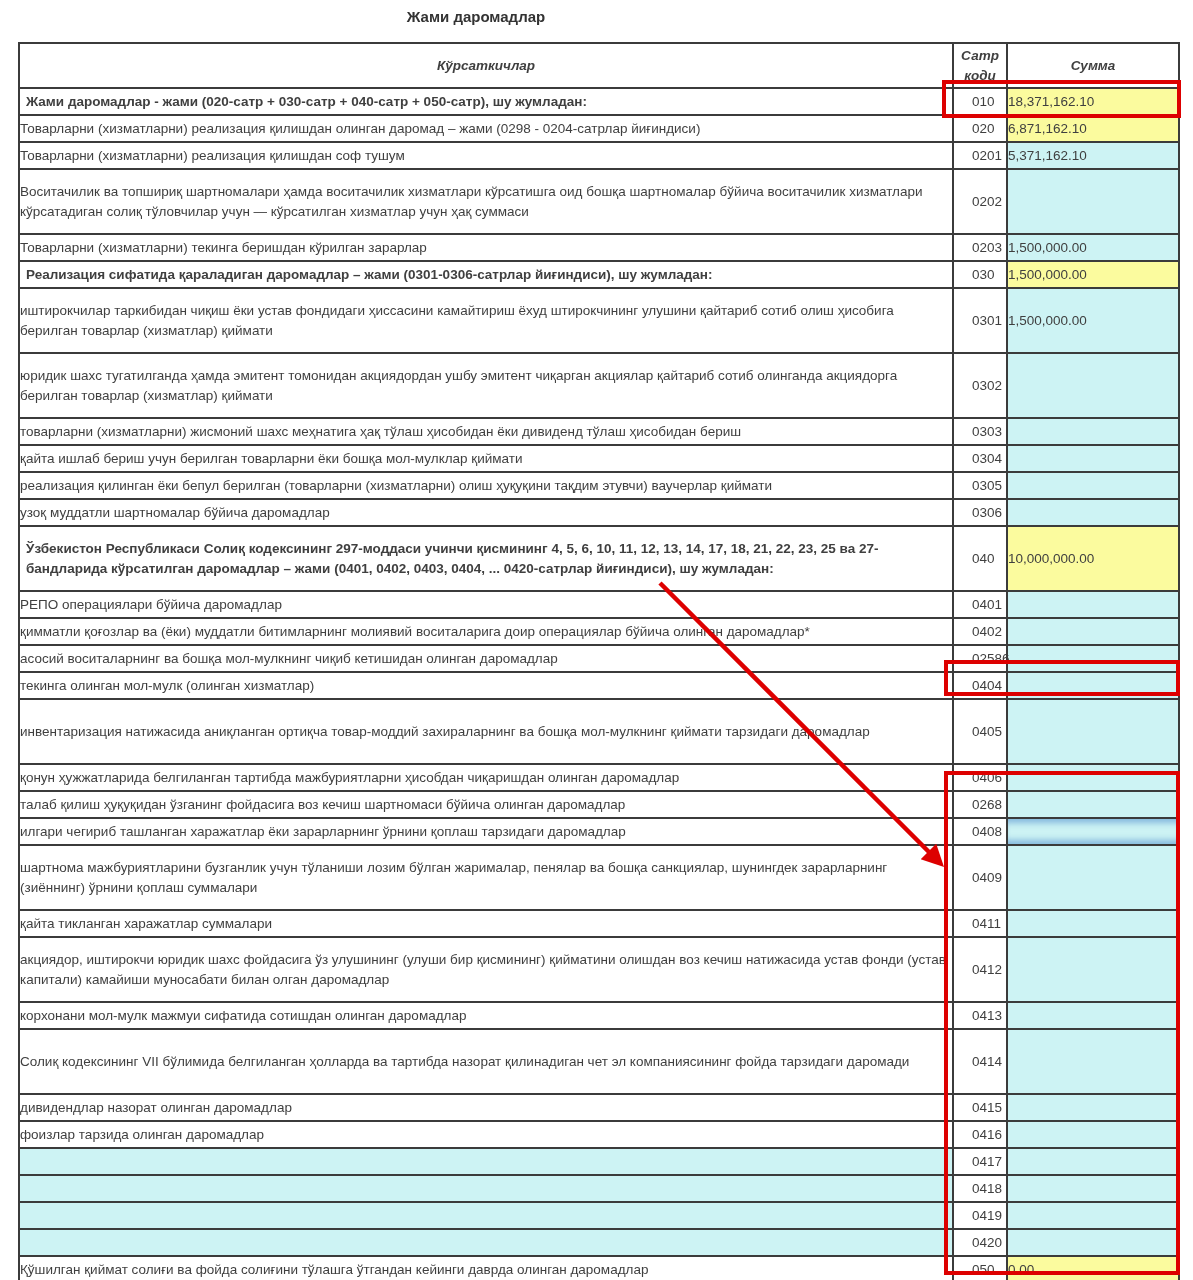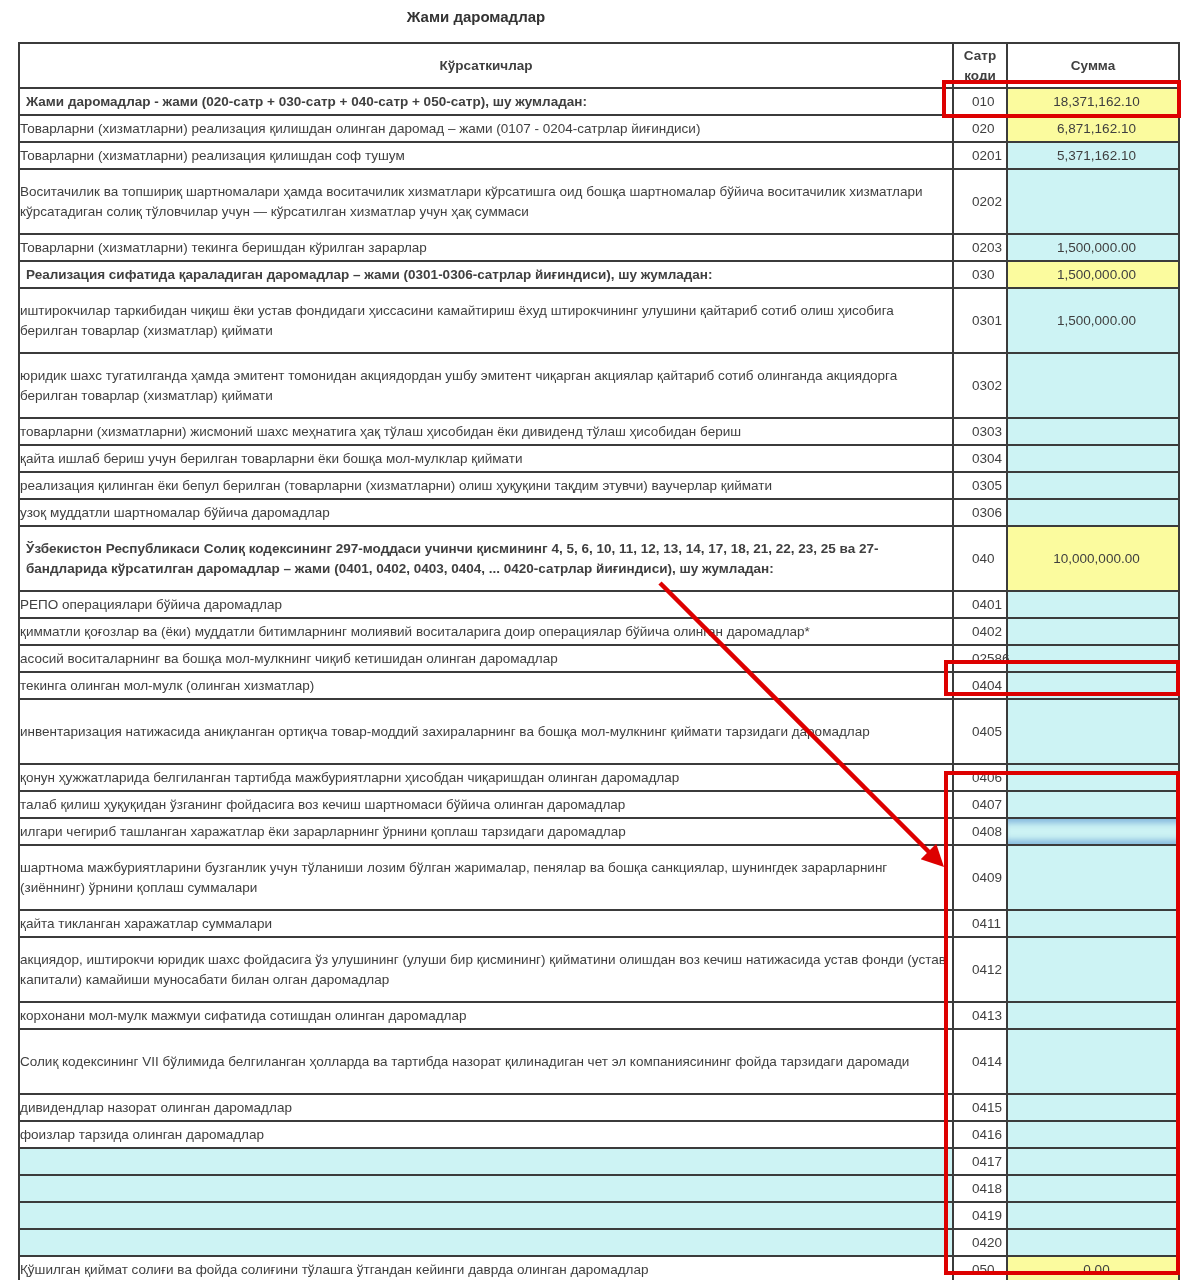--- a/index.html
+++ b/index.html
@@ -21,28 +21,28 @@
   table.form{
     position:absolute;left:18px;top:42px;width:1160px;
     border-collapse:collapse;table-layout:fixed;
   }
   table.form th, table.form td{
     border:2px solid var(--border);
     font-size:13.5px;line-height:1.45;color:var(--text);
     vertical-align:middle;box-sizing:border-box;
   }
   th{font-weight:bold;text-align:center;padding:2px;background:#ffffff;}
-  tr.hdr{height:43px;}
+  tr.hdr{height:43px;font-style:italic;}
   tr.h1{height:27px;}
   tr.h2{height:65px;}
   td.label{padding:2px 6px 2px 0;background:#ffffff;text-align:left;}
   td.label.bold{font-weight:bold;padding-left:6px;}
   td.code{text-align:center;padding:0 18px;background:#ffffff;white-space:nowrap;}
   td.amount{
-    text-align:center;padding:0 1px 0 8px;white-space:nowrap;overflow:hidden;
+    text-align:left;padding:0 1px 0 0;white-space:nowrap;overflow:hidden;
   }
   td.amount.fill-yellow{background:var(--yellow);}
   td.amount.fill-cyan{background:var(--cyan);}
   td.amount.focused{
     box-shadow: inset 0 9px 6px -5px rgba(110,165,215,0.75),
                 inset 0 -9px 6px -5px rgba(110,165,215,0.75);
   }
   tr.empty td.label{background:var(--cyan);}
   .red-box{
     position:absolute;border:4px solid var(--hl);
@@ -75,21 +75,21 @@
       <th>Сумма</th>
     </tr>
   </thead>
   <tbody id="rows">
       <tr class="h1">
     <td class="label bold">Жами даромадлар - жами (020-сатр + 030-сатр + 040-сатр + 050-сатр), шу жумладан:</td>
     <td class="code">010</td>
     <td class="amount fill-yellow">18,371,162.10</td>
   </tr>
       <tr class="h1">
-    <td class="label">Товарларни (хизматларни) реализация қилишдан олинган даромад – жами (0107 - 0204-сатрлар йиғиндиси)</td>
+    <td class="label">Товарларни (хизматларни) реализация қилишдан олинган даромад – жами (0298 - 0204-сатрлар йиғиндиси)</td>
     <td class="code">020</td>
     <td class="amount fill-yellow">6,871,162.10</td>
   </tr>
       <tr class="h1">
     <td class="label">Товарларни (хизматларни) реализация қилишдан соф тушум</td>
     <td class="code">0201</td>
     <td class="amount fill-cyan">5,371,162.10</td>
   </tr>
       <tr class="h2">
     <td class="label">Воситачилик ва топшириқ шартномалари ҳамда воситачилик хизматлари кўрсатишга оид бошқа шартномалар бўйича воситачилик хизматлари кўрсатадиган солиқ тўловчилар учун — кўрсатилган хизматлар учун ҳақ суммаси</td>
@@ -166,21 +166,21 @@
     <td class="code">0405</td>
     <td class="amount fill-cyan"></td>
   </tr>
       <tr class="h1">
     <td class="label">қонун ҳужжатларида белгиланган тартибда мажбуриятларни ҳисобдан чиқаришдан олинган даромадлар</td>
     <td class="code">0406</td>
     <td class="amount fill-cyan"></td>
   </tr>
       <tr class="h1">
     <td class="label">талаб қилиш ҳуқуқидан ўзганинг фойдасига воз кечиш шартномаси бўйича олинган даромадлар</td>
-    <td class="code">0407</td>
+    <td class="code">0268</td>
     <td class="amount fill-cyan"></td>
   </tr>
       <tr class="h1">
     <td class="label">илгари чегириб ташланган харажатлар ёки зарарларнинг ўрнини қоплаш тарзидаги даромадлар</td>
     <td class="code">0408</td>
     <td class="amount fill-cyan focused"></td>
   </tr>
       <tr class="h2">
     <td class="label">шартнома мажбуриятларини бузганлик учун тўланиши лозим бўлган жарималар, пенялар ва бошқа санкциялар, шунингдек зарарларнинг (зиённинг) ўрнини қоплаш суммалари</td>
     <td class="code">0409</td>

